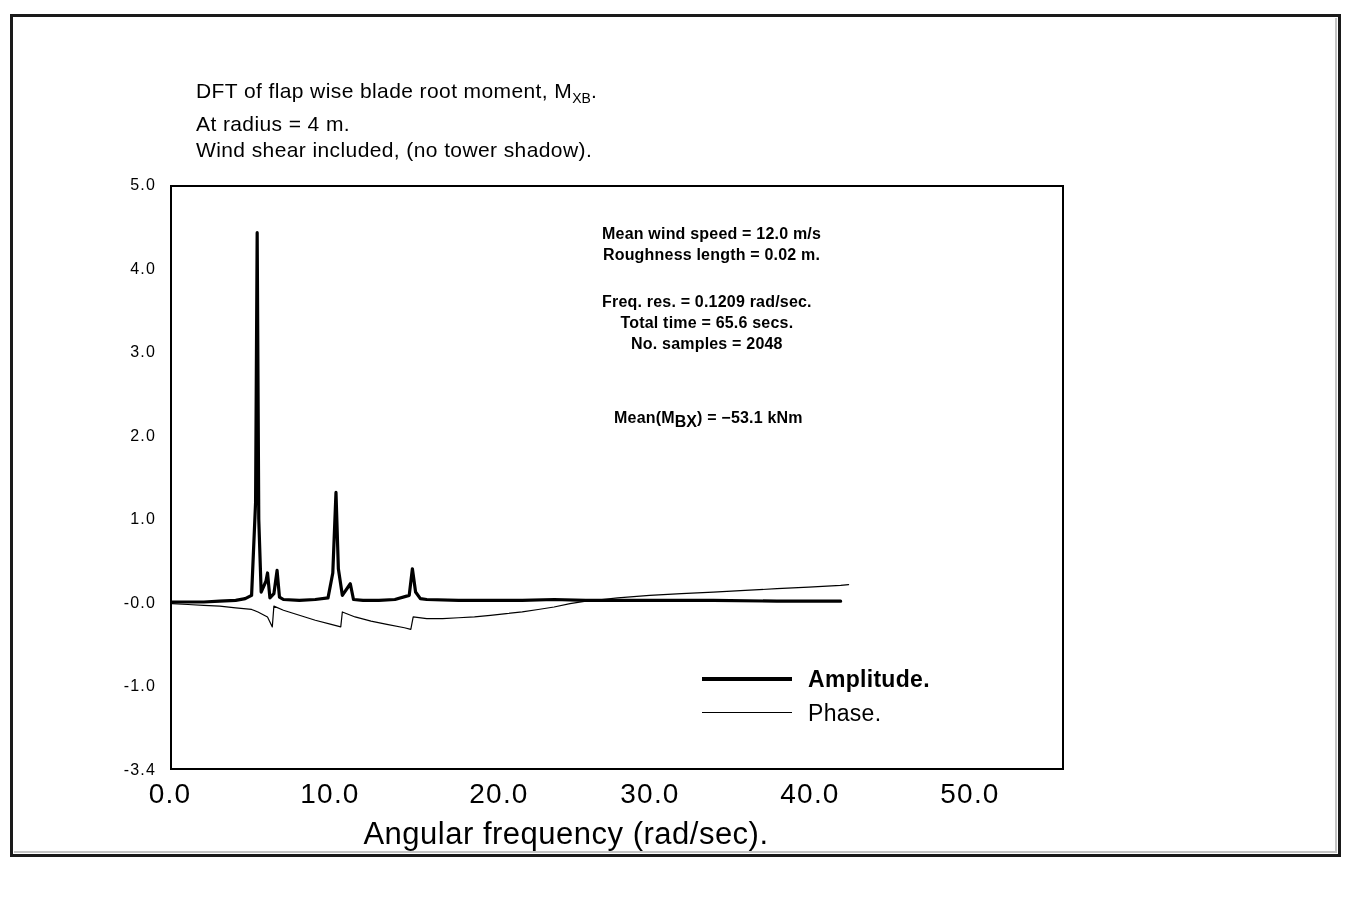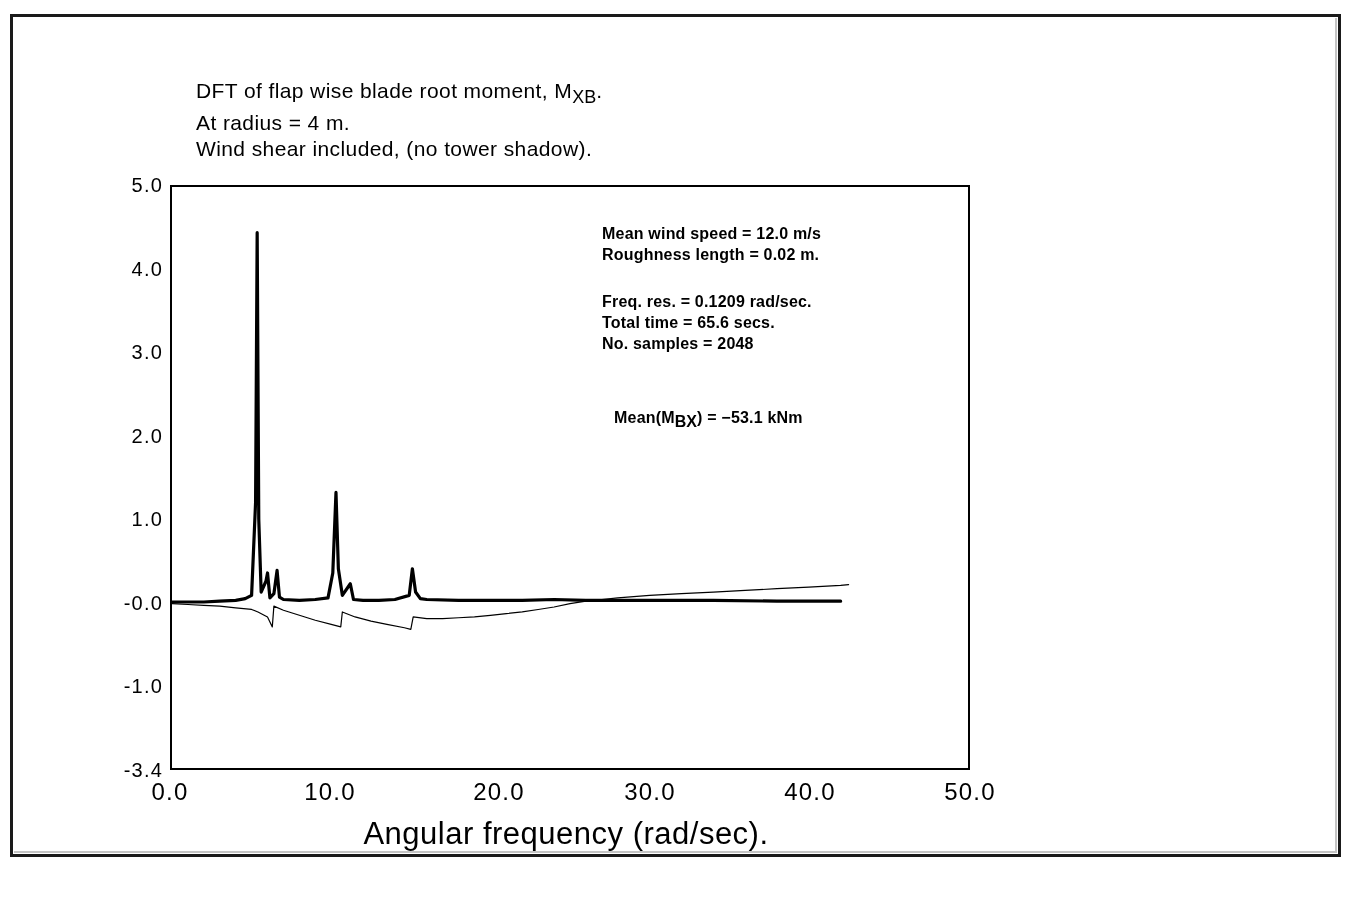--- a/index.html
+++ b/index.html
@@ -46,21 +46,21 @@
   .title-block {
     position: absolute;
     left: 196px;
     top: 78px;
     font-size: 21px;
     line-height: 26px;
     letter-spacing: 0.4px;
     white-space: nowrap;
   }
   .title-block div { margin: 0; }
-  .sub { font-size: 18px; vertical-align: sub; letter-spacing: 0; }
+  .sub { font-size: 14px; vertical-align: sub; letter-spacing: 0; }
 
   
   .ylabel {
     position: absolute;
     left: -38px;
     top: 428px;
     width: 560px;
     text-align: center;
     transform: rotate(-90deg);
     transform-origin: 50% 50%;
@@ -77,35 +77,36 @@
     font-size: 31px;
     letter-spacing: 0.5px;
     white-space: nowrap;
   }
 
   
   #plot {
     position: absolute;
     left: 170px;
     top: 185px;
-    width: 800px;
+    width: 894px;
     height: 585px;
     border: 2px solid #000;
     box-sizing: border-box;
     background: #fff;
+    text-align: center;
   }
   #plot svg { display: block; }
 
   
   .ytick {
     position: absolute;
-    right: 1px;
+    right: 8px;
     width: 78px;
     text-align: right;
-    font-size: 20px;
+    font-size: 16px;
     letter-spacing: 1.2px;
     transform: translateY(-50%);
     white-space: nowrap;
   }
   .yticks-wrap {
     position: absolute;
     left: 84px;
     top: 185px;
     width: 80px;
     height: 585px;
@@ -116,21 +117,21 @@
     top: 778px;
     width: 800px;
     height: 30px;
   }
   .xtick {
     position: absolute;
     top: 0;
     width: 110px;
     margin-left: -55px;
     text-align: center;
-    font-size: 24px;
+    font-size: 28px;
     letter-spacing: 1.2px;
     white-space: nowrap;
   }
 
   
   .annot {
     position: absolute;
     font-size: 16px;
     font-weight: bold;
     line-height: 21px;
@@ -231,15 +232,29 @@
       <div>Freq. res. = 0.1209 rad/sec.</div>
       <div>Total time = 65.6 secs.</div>
       <div>No. samples = 2048</div>
     </div>
 
     <div class="annot annot-block-3">
       <span>Mean(M</span><span class="sub">BX</span><span>)  =  −53.1 kNm</span>
     </div>
 
 
+    <div class="legend">
+      <div class="legend-row">
+        <span class="legend-line-box">
+          <span class="legend-line-thick"></span>
+        </span>
+        <span class="legend-label bold">Amplitude.</span>
+      </div>
+      <div class="legend-row">
+        <span class="legend-line-box">
+          <span class="legend-line-thin"></span>
+        </span>
+        <span class="legend-label">Phase.</span>
+      </div>
+    </div>
   </div>
 
 </div>
 
 </body></html>

